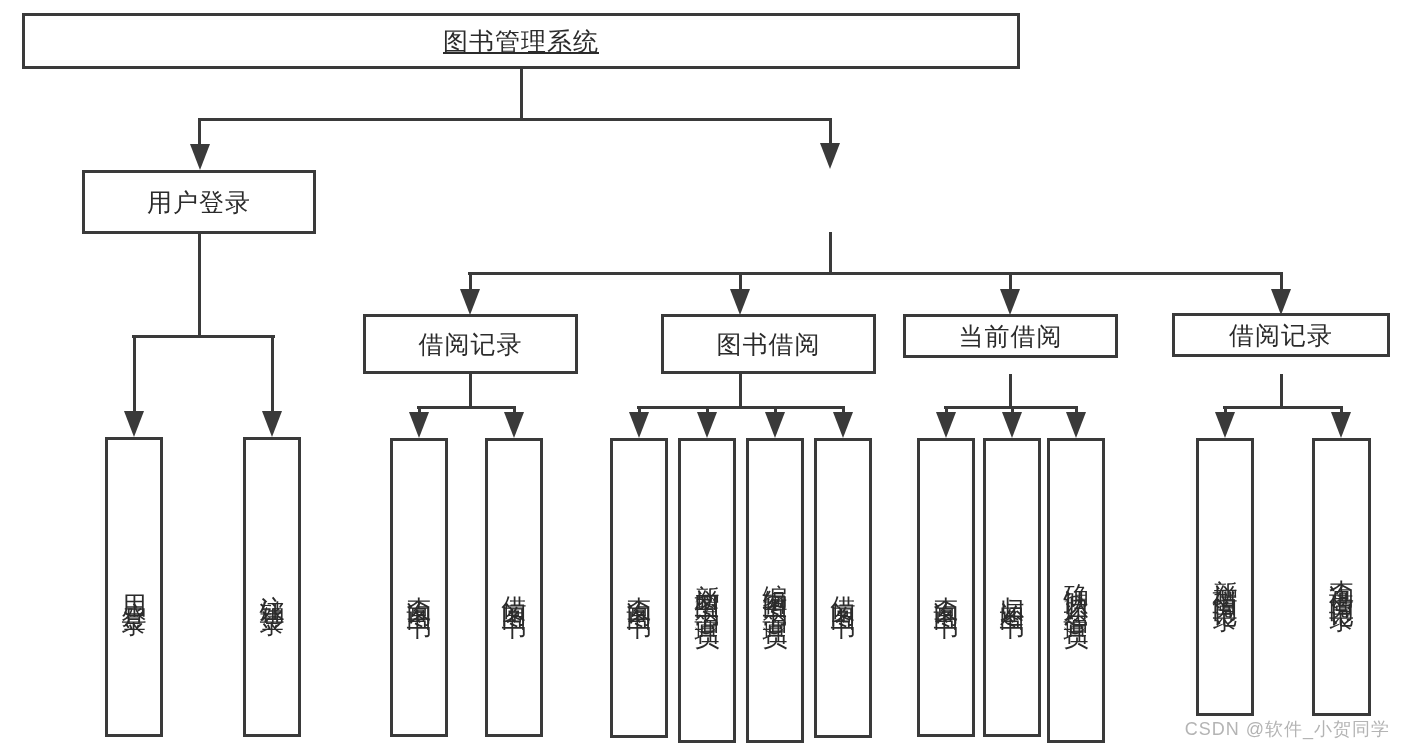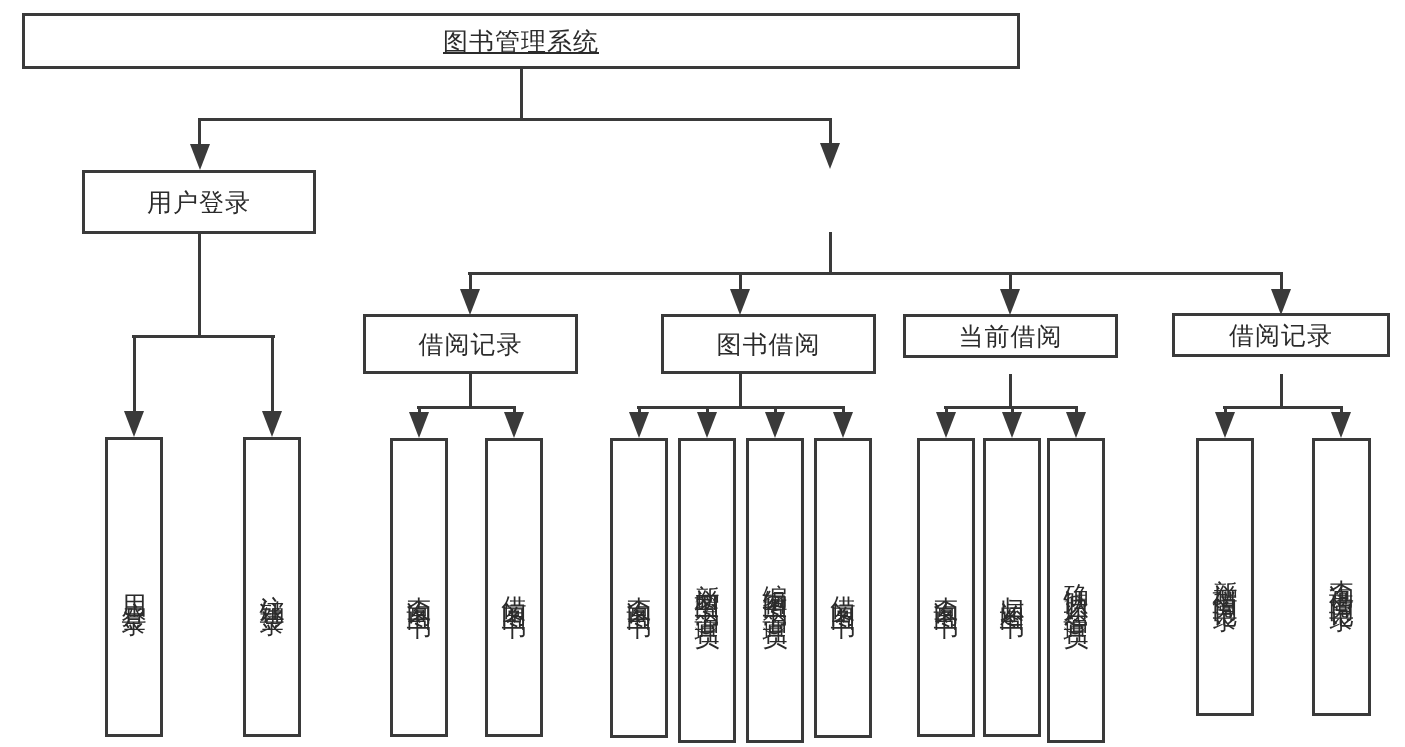--- a/index.html
+++ b/index.html
@@ -184,14 +184,15 @@
     <span>确认归还（管理员）</span>
   </div>
 
   <div class="vbox" style="left:1196px;top:438px;width:58px;height:278px;">
     <span>新增借阅记录</span>
   </div>
   <div class="vbox" style="left:1312px;top:438px;width:59px;height:278px;">
     <span>查询借阅记录</span>
   </div>
 
+  <div class="watermark">CSDN @软件_小贺同学</div>
 
 </div>
 
 </body></html>

